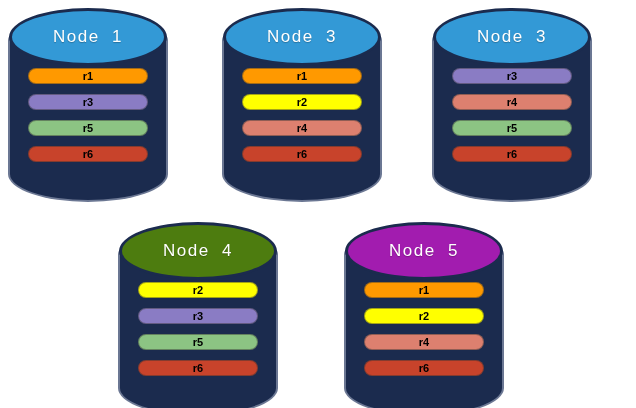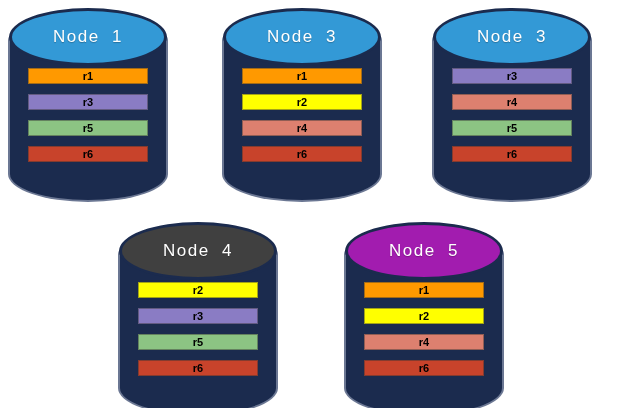--- a/index.html
+++ b/index.html
@@ -57,21 +57,21 @@
     right: 0;
     top: 60px;
     display: flex;
     flex-direction: column;
     align-items: center;
     gap: 10px;
   }
   .bar {
     width: 118px;
     height: 14px;
-    border-radius: 0;
+    border-radius: 8px;
     border: 1px solid rgba(50, 50, 50, 0.45);
     box-sizing: content-box;
     display: flex;
     align-items: center;
     justify-content: center;
     font-size: 11px;
     font-weight: bold;
     color: #000000;
     line-height: 1;
   }
@@ -111,21 +111,21 @@
       </div>
       <div class="bars">
         <div class="bar" style="background: rgb(138, 124, 196); color: rgb(0, 0, 0);">r3</div>
         <div class="bar" style="background: rgb(221, 128, 111); color: rgb(0, 0, 0);">r4</div>
         <div class="bar" style="background: rgb(140, 196, 131); color: rgb(0, 0, 0);">r5</div>
         <div class="bar" style="background: rgb(200, 67, 43); color: rgb(0, 0, 0);">r6</div>
       </div>
     </div>
     <div class="cyl" style="left: 118px; top: 222px;">
       <div class="cyl-body" style="background: rgb(27, 43, 78);"></div>
-      <div class="cyl-top" style="background: #404040; border-color: rgb(27, 43, 78);">
+      <div class="cyl-top" style="background: #4d7c0f; border-color: rgb(27, 43, 78);">
         <span class="cyl-title" style="color: rgb(255, 255, 255);">Node  4</span>
       </div>
       <div class="bars">
         <div class="bar" style="background: rgb(255, 255, 0); color: rgb(0, 0, 0);">r2</div>
         <div class="bar" style="background: rgb(138, 124, 196); color: rgb(0, 0, 0);">r3</div>
         <div class="bar" style="background: rgb(140, 196, 131); color: rgb(0, 0, 0);">r5</div>
         <div class="bar" style="background: rgb(200, 67, 43); color: rgb(0, 0, 0);">r6</div>
       </div>
     </div>
     <div class="cyl" style="left: 344px; top: 222px;">

